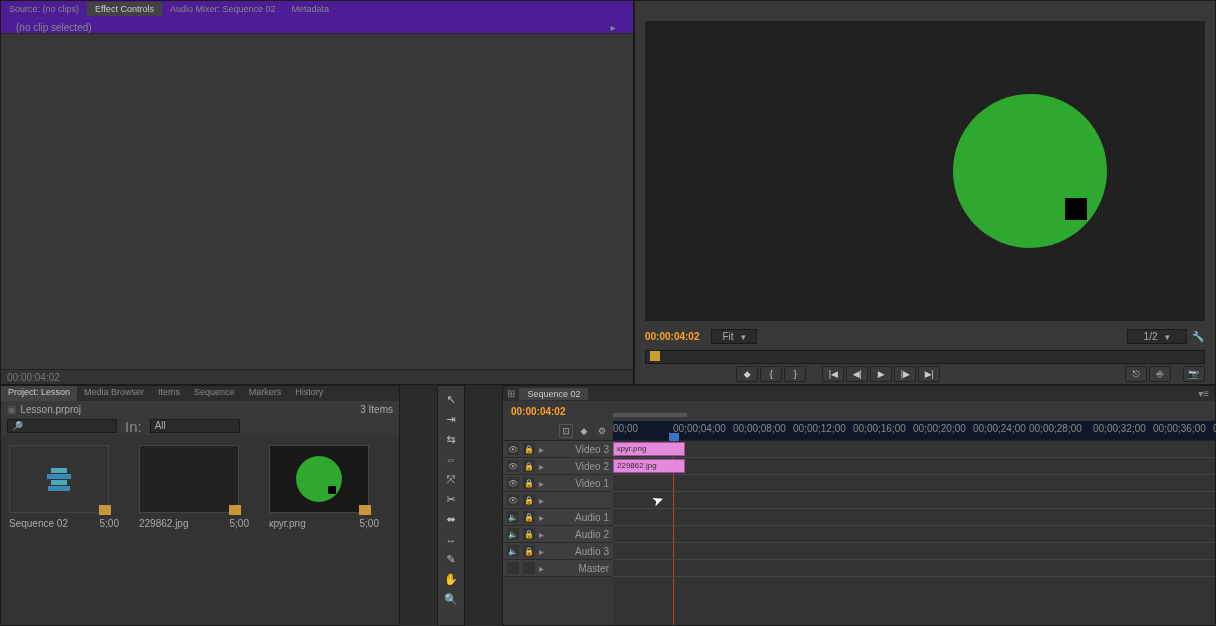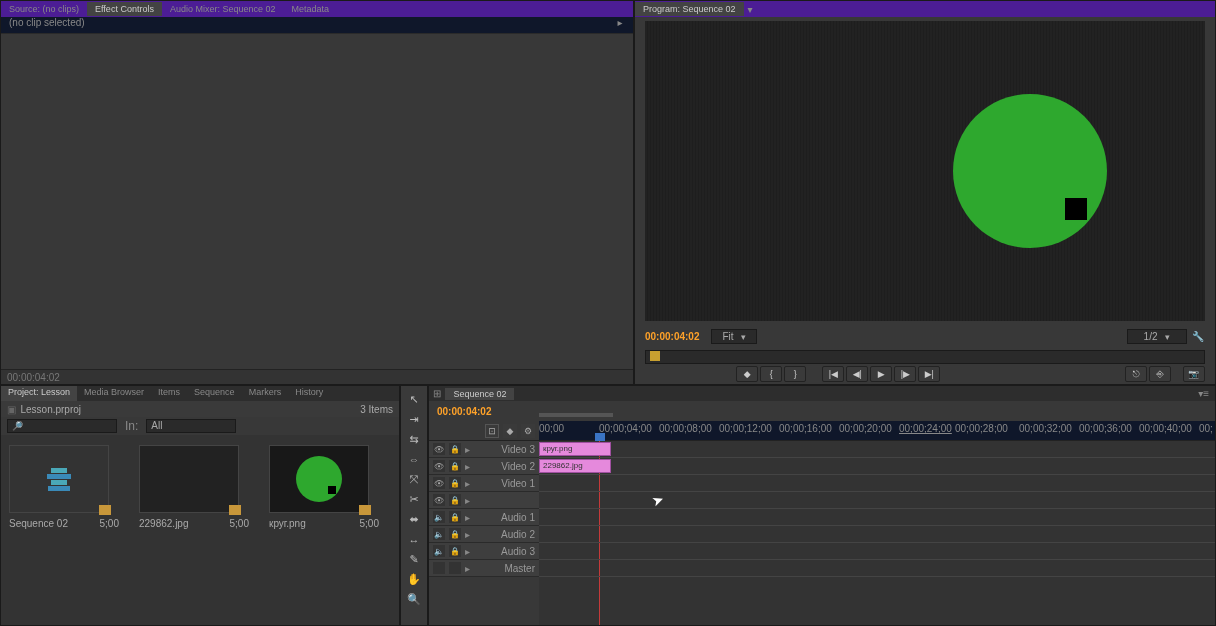--- a/index.html
+++ b/index.html
@@ -6,21 +6,21 @@
 body { background: #2a2a2a; color: #aaa; width: 1216px; height: 626px; overflow: hidden; }
 
 .top-area { display: flex; height: 385px; }
 .left-panel { width: 634px; background: #383838; border: 1px solid #1a1a1a; position: relative; }
 .right-panel { flex: 1; background: #383838; border: 1px solid #1a1a1a; position: relative; }
 
 .tabs { display: flex; height: 16px; background: #4c1d95; align-items: center; }
 .tab { padding: 2px 8px; font-size: 9px; color: #888; cursor: pointer; }
 .tab.active { background: #434343; color: #ccc; }
 
-.subheader { display: flex; align-items: flex-start; height: 17px; background: #0f172a; border-bottom: 1px solid #2a2a2a; padding: 0 8px; font-size: 9px; color: #888; }
+.subheader { display: flex; align-items: flex-end; height: 17px; background: #4c1d95; border-bottom: 1px solid #2a2a2a; padding: 0 15px; font-size: 9px; color: #888; }
 .subheader .arrow-right { margin-left: auto; width: 10px; text-align: center; }
 
 .panel-body { background: #383838; height: calc(100% - 50px); }
 
 .panel-footer { position: absolute; bottom: 0; left: 0; right: 0; height: 15px; background: #333; border-top: 1px solid #222; display: flex; align-items: center; padding: 0 6px; font-size: 9px; color: #999; }
 
 .program-viewer { position: absolute; top: 20px; left: 10px; right: 10px; height: 300px; background: #000; display: flex; align-items: center; justify-content: center; overflow: hidden; }
 .program-bg { position: absolute; inset: 0; background: repeating-linear-gradient(90deg, #1a1a1a 0, #2a2a2a 1px, #1a1a1a 2px, #222 3px); }
 .green-circle { position: absolute; width: 154px; height: 154px; border-radius: 50%; background: #2ea82e; left: 55%; top: 50%; transform: translateY(-50%); }
 .black-square { position: absolute; width: 22px; height: 22px; background: #000; right: 20px; bottom: 28px; }
@@ -31,30 +31,30 @@
 .prog-zoom { background: #2a2a2a; border: 1px solid #1a1a1a; font-size: 9px; padding: 1px 16px; color: #aaa; margin-left: auto; }
 
 .prog-scrubber { position: absolute; bottom: 20px; left: 10px; right: 10px; height: 14px; background: #2a2a2a; border: 1px solid #1a1a1a; }
 .prog-marker { position: absolute; top: 0; left: 4px; width: 10px; height: 10px; background: #c8a030; }
 
 .prog-buttons { position: absolute; bottom: 0; left: 0; right: 0; height: 20px; display: flex; justify-content: center; gap: 2px; padding: 2px 10px; align-items: center; }
 .prog-btn { width: 22px; height: 16px; background: #3a3a3a; border: 1px solid #222; border-radius: 2px; display: flex; align-items: center; justify-content: center; color: #ccc; font-size: 9px; cursor: pointer; }
 .prog-btn-group-right { display: flex; gap: 2px; margin-left: auto; }
 .prog-btn-group-center { display: flex; gap: 2px; margin: 0 auto; }
 
-.bottom-area { display: flex; height: 241px; }
+.bottom-area { display: flex; height: 241px; gap: 37px; }
 .project-panel { width: 400px; background: #383838; border: 1px solid #1a1a1a; display: flex; flex-direction: column; }
 .proj-tabs { display: flex; height: 15px; background: #2d2d2d; }
 .proj-tab { padding: 1px 7px; font-size: 9px; color: #888; }
 .proj-tab.active { background: #434343; color: #ccc; }
 .proj-title { display: flex; align-items: center; height: 16px; background: #3a3a3a; padding: 0 6px; font-size: 9px; }
 .proj-title-right { margin-left: auto; }
 .proj-search { display: flex; align-items: center; height: 18px; background: #383838; padding: 0 6px; gap: 8px; }
 .proj-search-input { background: #2a2a2a; border: 1px solid #1a1a1a; height: 14px; width: 110px; color: #aaa; font-size: 9px; padding: 0 4px; }
-.proj-search-label { font-size: 12px; color: #888; }
+.proj-search-label { font-size: 15px; color: #888; }
 .proj-select { background: #2a2a2a; border: 1px solid #1a1a1a; height: 14px; width: 90px; color: #aaa; font-size: 9px; padding: 0 4px; }
 .proj-items { display: flex; gap: 20px; padding: 10px 8px; flex-wrap: wrap; background: #333; flex: 1; }
 .proj-item { width: 110px; }
 .proj-thumb { width: 100px; height: 68px; background: #1a1a1a; border: 1px solid #444; position: relative; display: flex; align-items: center; justify-content: center; }
 .proj-thumb-badge { position: absolute; bottom: -3px; right: -3px; width: 12px; height: 10px; background: #c8973a; }
 .proj-label { display: flex; justify-content: space-between; font-size: 9px; color: #aaa; margin-top: 5px; }
 .seq-icon-thumb { display: flex; flex-direction: column; align-items: center; gap: 1px; }
 .seq-bar { width: 16px; height: 5px; background: #4aa8b8; }
 
 .tools-panel { width: 28px; background: #3a3a3a; border: 1px solid #1a1a1a; display: flex; flex-direction: column; gap: 2px; padding: 4px 2px; }
@@ -100,24 +100,20 @@
       <span>(no clip selected)</span>
       <span class="arrow-right">▸</span>
     </div>
     <div class="panel-body"></div>
     <div class="panel-footer">
       <span style="color:#777">00:00:04:02</span>
     </div>
   </div>
 
   <div class="right-panel">
-    <div class="tabs">
-      <span class="tab active">Program: Sequence 02</span>
-      <span style="margin-left:4px;color:#888">▾</span>
-    </div>
     <div class="program-viewer">
       <div class="program-bg"></div>
       <div class="green-circle">
         <div class="black-square"></div>
       </div>
     </div>
     <div class="prog-controls">
       <span class="prog-time">00:00:04:02</span>
       <span class="prog-fit"><span>Fit</span> &nbsp; ▾</span>
       <span class="prog-zoom"><span>1/2</span> &nbsp; ▾</span>
@@ -239,21 +235,21 @@
       </div>
       <div class="tl-ruler" id="tl-ruler">
         <div class="tl-work-area" style="left:0;width:74px"></div>
         <div class="tl-playhead-handle" style="left:56px"></div>
       <span class="tl-tick" style="left: 0px;">00;00</span>
           <span class="tl-tick" style="left: 60px;">00;00;04;00</span>
           <span class="tl-tick" style="left: 120px;">00;00;08;00</span>
           <span class="tl-tick" style="left: 180px;">00;00;12;00</span>
           <span class="tl-tick" style="left: 240px;">00;00;16;00</span>
           <span class="tl-tick" style="left: 300px;">00;00;20;00</span>
-          <span class="tl-tick" style="left: 360px; text-decoration: underline;">00;00;24;00</span>
+          <span class="tl-tick" style="left: 360px;">00;00;24;00</span>
           <span class="tl-tick" style="left: 416px;">00;00;28;00</span>
           <span class="tl-tick" style="left: 480px;">00;00;32;00</span>
           <span class="tl-tick" style="left: 540px;">00;00;36;00</span>
           <span class="tl-tick" style="left: 600px;">00;00;40;00</span>
           <span class="tl-tick" style="left: 660px;">00;</span>
         </div>
     </div>
     <div class="tl-tracks">
       <div class="tl-track-heads" id="track-heads">
           <div class="tl-track-head">

